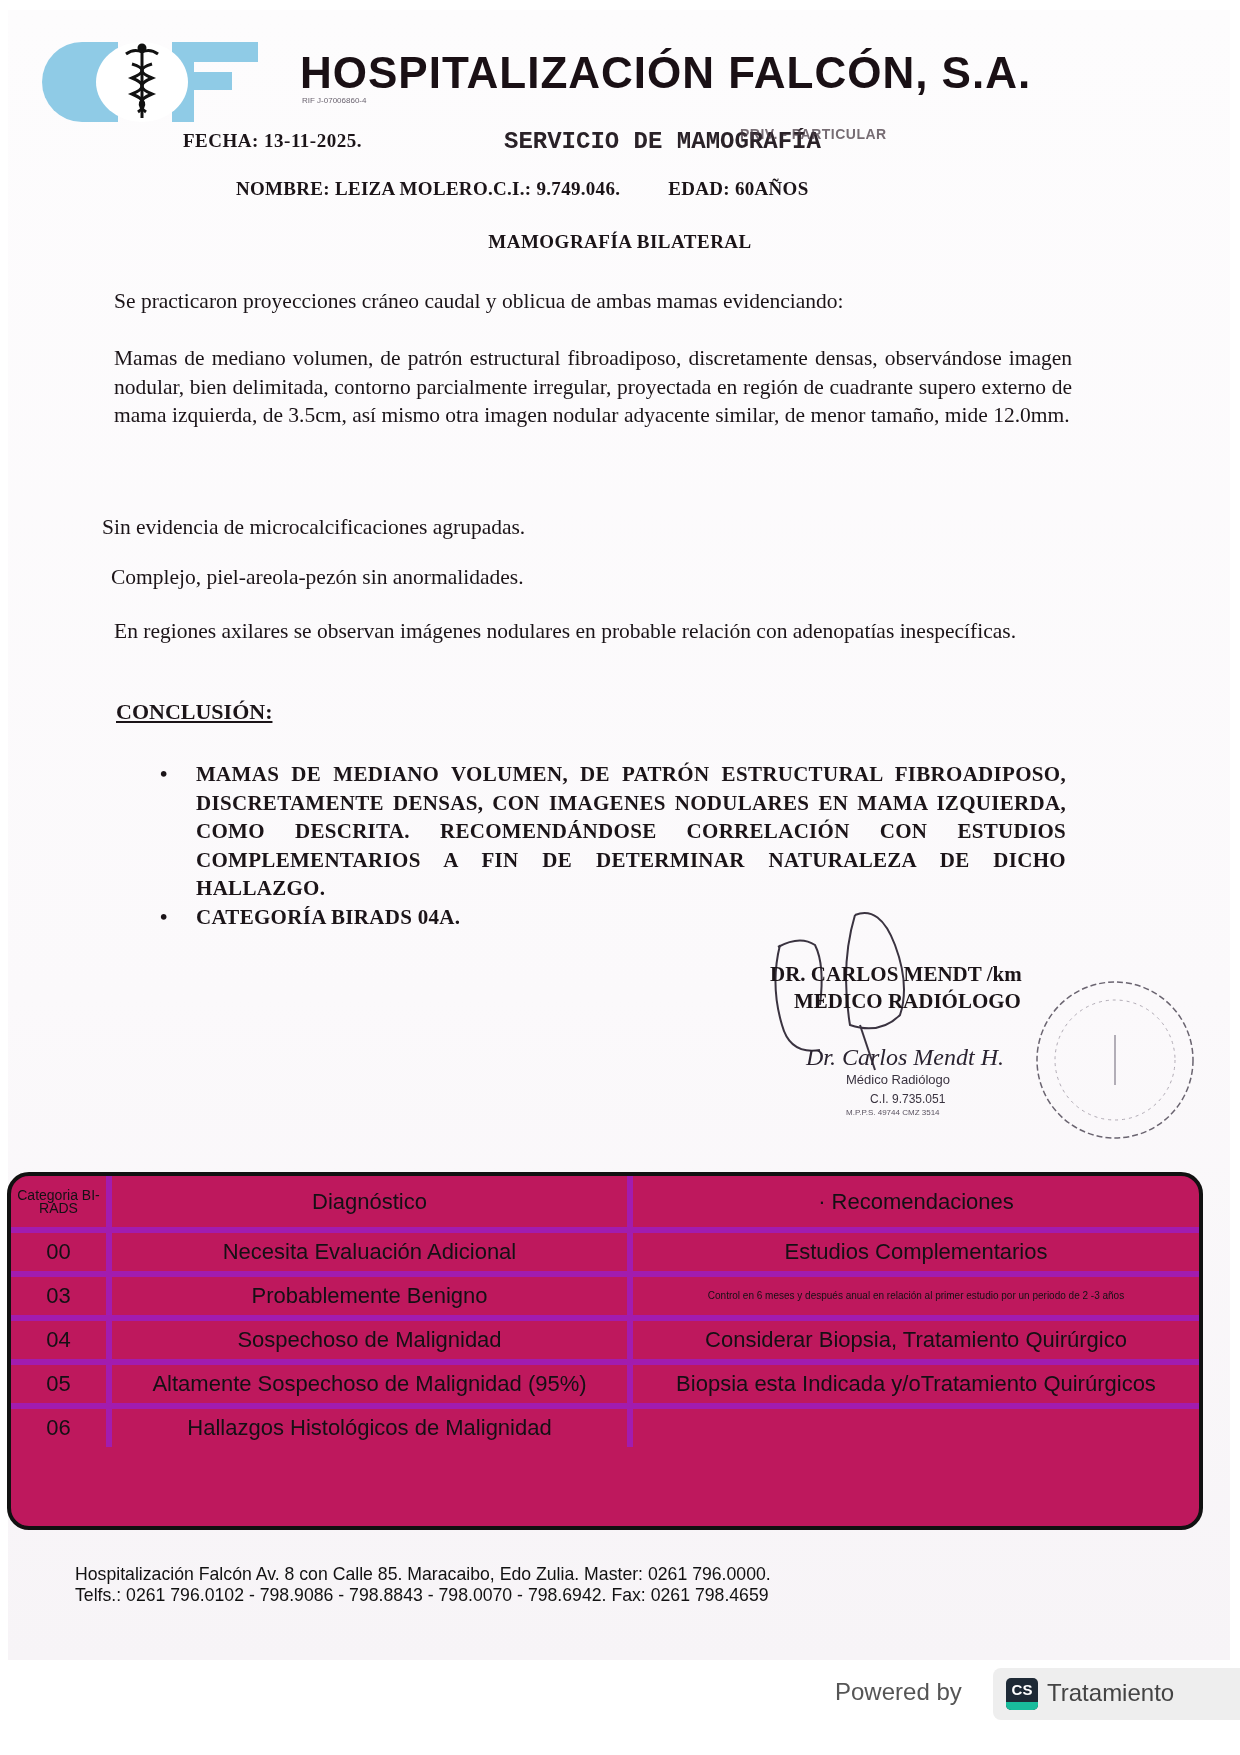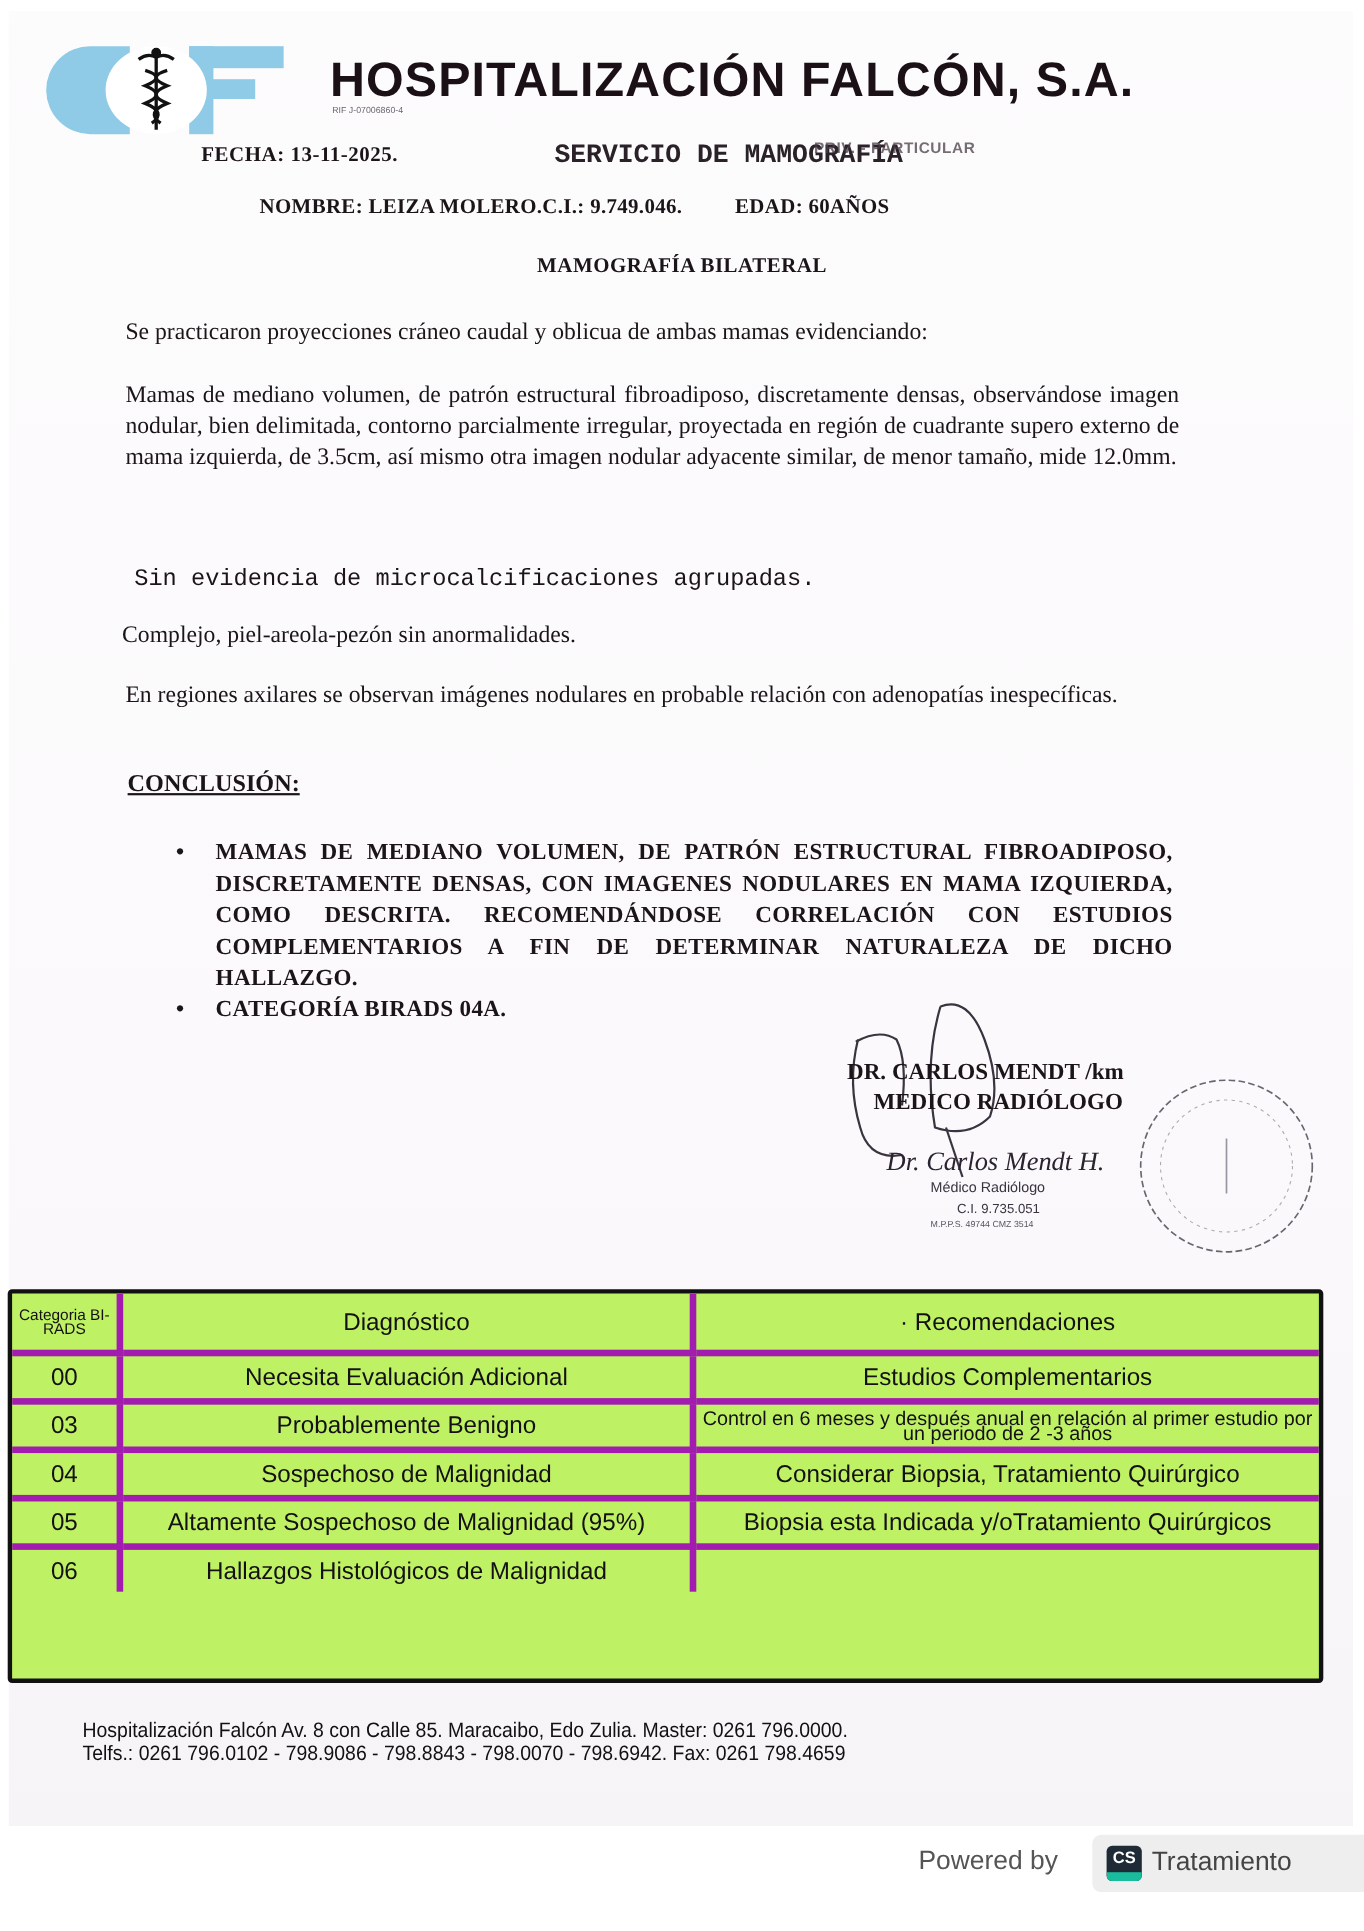--- a/index.html
+++ b/index.html
@@ -43,21 +43,21 @@
   }
   .patient-line .edad { margin-left: 48px; }
   .study-title {
     position: absolute; left: 0; width: 1240px; top: 231px; text-align: center;
     font-weight: bold; font-size: 19px; letter-spacing: .5px;
   }
   
   .para { position: absolute; left: 114px; width: 958px; font-size: 21.5px; line-height: 28.5px; text-align: justify; }
   .p-intro { top: 287px; }
   .p-findings { top: 344px; text-align-last: left; }
-  .p-calc { left: 122px; top: 513px; font-family: Liberation Mono, monospace; }
+  .p-calc { left: 102px; top: 513px; }
   .p-complex { left: 111px; top: 563px; }
   .p-axilar { top: 617px; }
   .conclusion-title {
     position: absolute; left: 116px; top: 699px; font-weight: bold; font-size: 22px;
     text-decoration: underline;
   }
   .conclusion-list {
     position: absolute; left: 160px; top: 760px; width: 906px; margin: 0; padding: 0;
     list-style: none; font-weight: bold; font-size: 21px; line-height: 28.5px; letter-spacing: .3px;
   }
@@ -70,37 +70,37 @@
   .sig-role { font-weight: bold; font-size: 21px; line-height: 26px; margin-left: 24px; }
   .sig-stamp-name { position: absolute; left: 36px; top: 84px; font-style: italic; font-size: 24px; color: #2a2330; }
   .sig-stamp-role { position: absolute; left: 76px; top: 112px; font-family: "Liberation Sans", sans-serif; font-size: 13px; color: #3a3340; }
   .sig-stamp-ci { position: absolute; left: 100px; top: 132px; font-family: "Liberation Sans", sans-serif; font-size: 12px; color: #3a3340; }
   .sig-stamp-reg { position: absolute; left: 76px; top: 148px; font-family: "Liberation Sans", sans-serif; font-size: 8px; color: #5a5360; }
   .signature-scribble { position: absolute; left: 760px; top: 905px; width: 200px; height: 170px; }
   .round-stamp { position: absolute; left: 1030px; top: 975px; width: 170px; height: 170px; }
   
   .birads-wrap {
     position: absolute; left: 7px; top: 1172px; width: 1188px; height: 350px;
-    border: 4px solid #111; border-radius: 4px; overflow: hidden; background: #bef264;
+    border: 4px solid #111; border-radius: 22px; overflow: hidden; background: #be185d;
   }
   table.birads {
     width: 100%; border-collapse: collapse; font-family: "Liberation Sans", sans-serif;
     font-size: 22px; color: #141014;
   }
   table.birads td, table.birads th { border: 6px solid #a21caf; text-align: center; padding: 0; font-weight: normal; }
   table.birads tr:first-child th { border-top: none; }
   table.birads tr td:first-child, table.birads tr th:first-child { border-left: none; }
   table.birads tr td:last-child, table.birads tr th:last-child { border-right: none; }
   table.birads tr:last-child td { border-bottom: none; }
   table.birads th { height: 51px; }
   table.birads td { height: 38px; }
   table.birads .col-cat { width: 95px; }
   table.birads .col-diag { width: 515px; }
   table.birads th.col-cat { font-size: 14px; line-height: 13px; }
-  table.birads td.small { font-size: 18px; line-height: 14px; }
+  table.birads td.small { font-size: 10px; line-height: 14px; }
   
   .footer { position: absolute; left: 75px; top: 1563px; font-family: "Liberation Sans", sans-serif; font-size: 19px; line-height: 21px; transform: scaleX(.93); transform-origin: left top; color: #111; }
   .powered { position: absolute; left: 835px; top: 1678px; font-family: "Liberation Sans", sans-serif; font-size: 24px; color: #555; }
   .cs-badge { position: absolute; left: 993px; top: 1668px; width: 217px; height: 52px; border-radius: 8px; background: #eeeeee; padding-left: 48px; }
   .cs-logo { position: absolute; left: 13px; top: 10px; width: 32px; height: 32px; border-radius: 5px; background: #1e2a36; overflow: hidden; }
   .cs-logo .cs-green { position: absolute; left: 0; bottom: 0; width: 100%; height: 8px; background: #19bc9c; }
   .cs-logo .cs-text { position: absolute; left: 0; top: 3px; width: 100%; text-align: center; font-family: "Liberation Sans", sans-serif; font-weight: bold; font-size: 15px; color: #fff; }
   .cs-name { position: absolute; left: 54px; top: 11px; font-family: "Liberation Sans", sans-serif; font-size: 24px; color: #444; }
 </style>
 </head>

